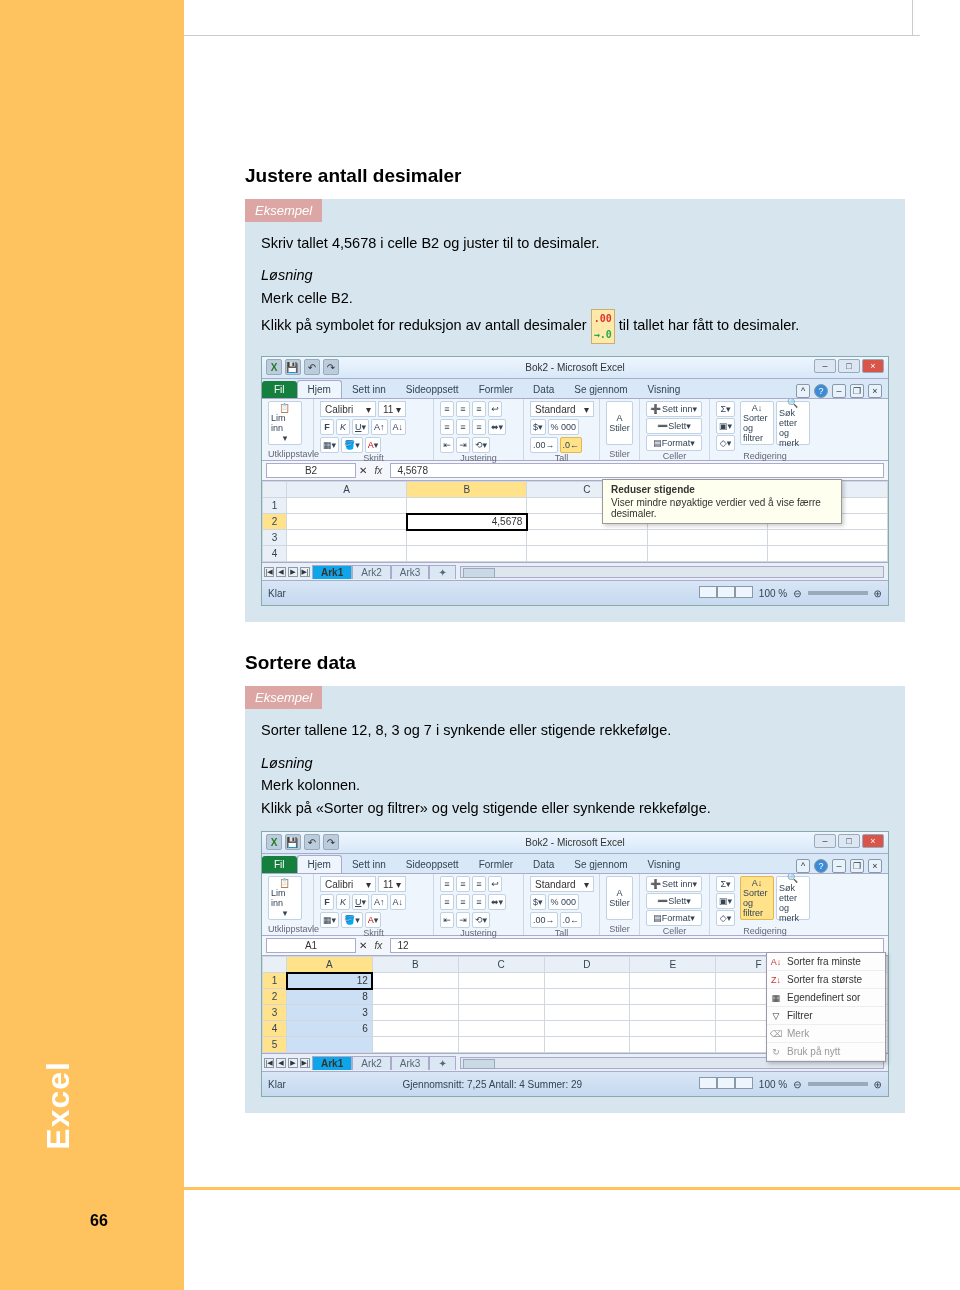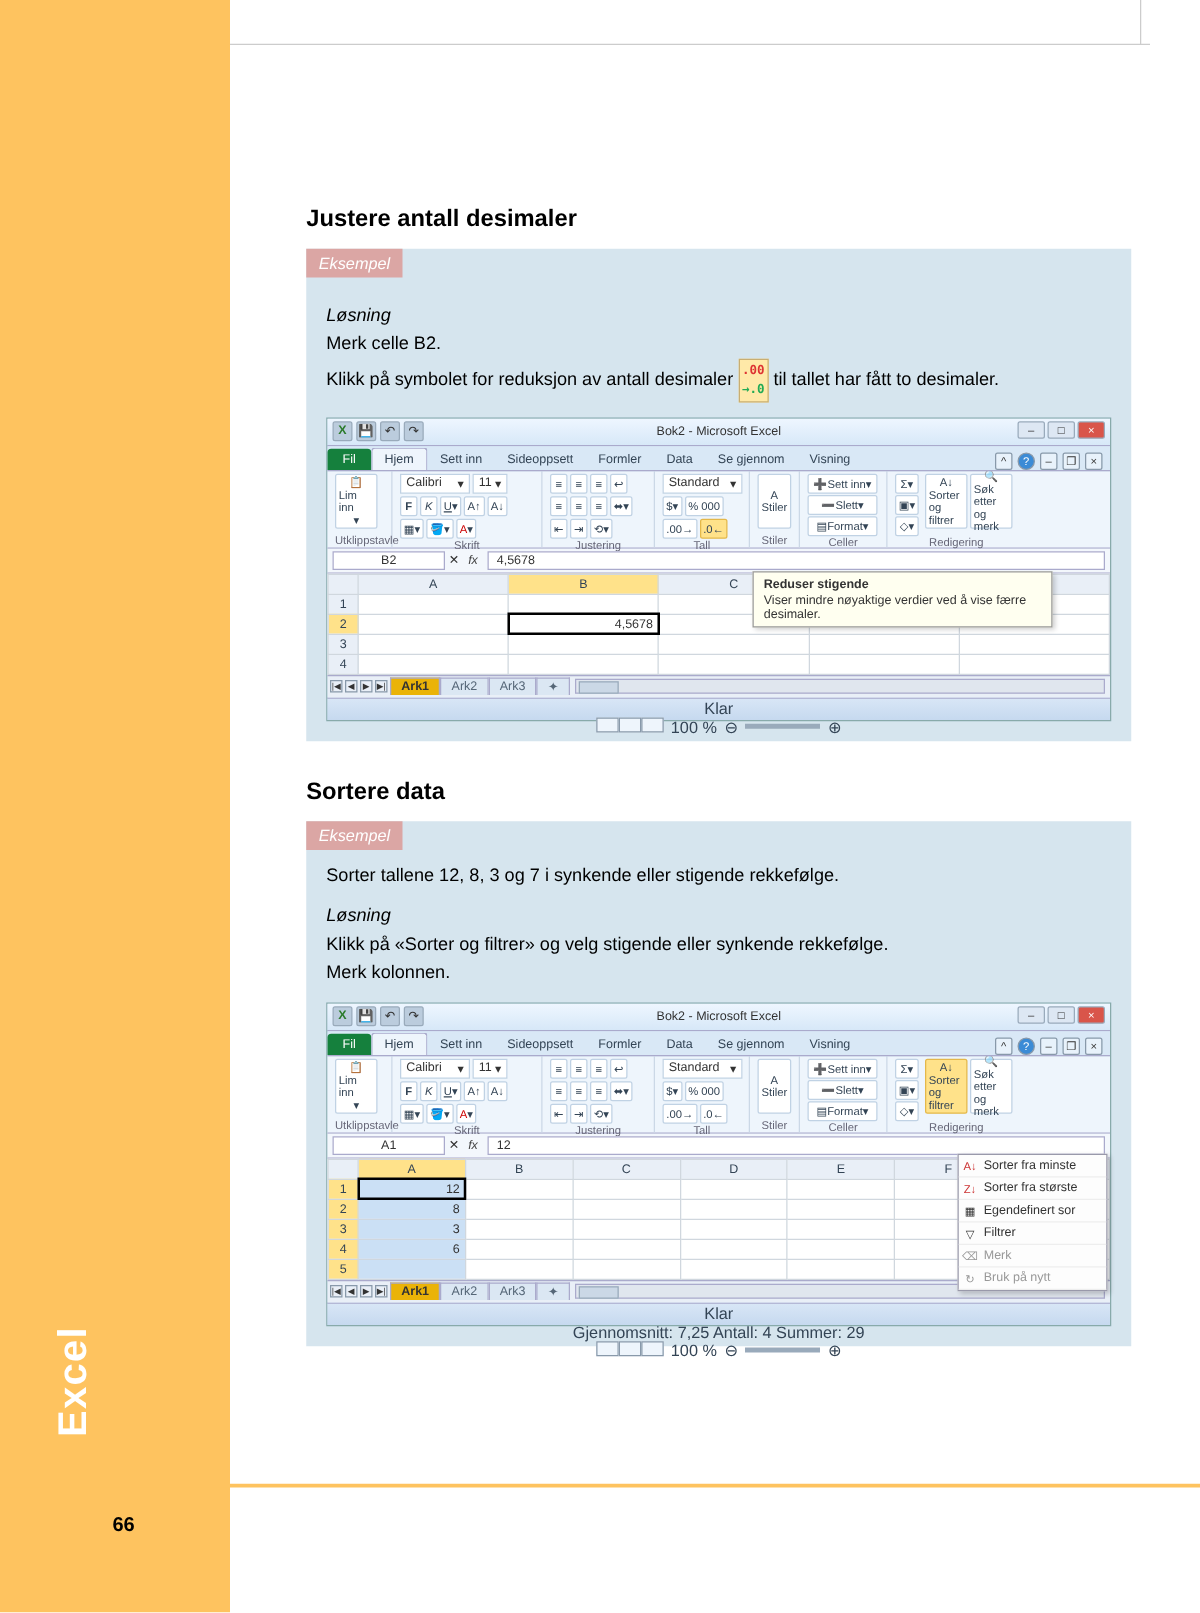--- a/index.html
+++ b/index.html
@@ -55,26 +55,26 @@
   .sheet th.rowh { width: 24px; }
   .sheet td.selcell { outline: 2px solid #000; outline-offset: -1px; }
   .sheet th.selh { background: #ffe28a; }
 
   .tooltip { position: absolute; background: #fffff0; border: 1px solid #999; padding: 4px 8px; font-size: 10px; width: 240px; box-shadow: 2px 2px 4px rgba(0,0,0,.2); }
   .tooltip .tt-title { font-weight: bold; margin-bottom: 2px; }
 
   .sheet-tabs { display: flex; align-items: center; background: #e9eff7; height: 18px; border-top: 1px solid #aac; position: relative; }
   .sheet-tabs .nav { width: 50px; display: flex; gap: 2px; padding-left: 2px; }
   .sheet-tabs .nav span { width: 10px; height: 10px; border: 1px solid #89a; font-size: 7px; display:flex;align-items:center;justify-content:center;}
-  .sheet-tabs .stab { background: #eab308; border: 1px solid #aac; border-bottom: none; padding: 0 8px; font-size: 10px; height: 14px; display: flex; align-items: center; }
+  .sheet-tabs .stab { background: #0ea5e9; border: 1px solid #aac; border-bottom: none; padding: 0 8px; font-size: 10px; height: 14px; display: flex; align-items: center; }
   .sheet-tabs .stab.inactive { background: #dbe7f3; color: #567; }
   .hscroll { flex: 1; margin: 0 4px; height: 12px; background: #e0e6ee; border: 1px solid #aac; position:relative; }
   .hscroll::before { content:""; position:absolute; left:2px; top:1px; width:30px; height:8px; background:#cbd8e6; border:1px solid #9ab; }
 
-  .statusbar { background: linear-gradient(#d8e6f6,#c6d9ef); height: 18px; display: flex; align-items: center; justify-content: space-between; padding: 0 6px; font-size: 13px; color: #345; border-top: 1px solid #aac; flex-direction: column; }
+  .statusbar { background: linear-gradient(#d8e6f6,#c6d9ef); height: 18px; display: flex; align-items: center; justify-content: space-between; padding: 12px 6px; font-size: 10px; color: #345; border-top: 1px solid #aac; }
   .zoom { display: flex; gap: 6px; align-items: center; }
   .viewbtns span { width: 18px; height: 12px; border: 1px solid #89a; display: inline-block; background: #eef5fc; }
 
   .dropdown-menu { position: absolute; right: 2px; top: 120px; background: #fdfdfd; border: 1px solid #99a; width: 120px; font-size: 10px; box-shadow: 2px 2px 4px rgba(0,0,0,.2); z-index: 5; }
   .dropdown-menu .mi { padding: 3px 4px 3px 20px; position: relative; border-bottom: 1px solid #eee; }
   .dropdown-menu .mi.disabled { color: #999; }
   .dropdown-menu .mi .micon { position: absolute; left: 3px; top: 3px; width: 12px; height: 12px; display:flex;align-items:center;justify-content:center; font-size:9px; }
 
   .side-label { position: absolute; left: 40px; bottom: 140px; color: #fff; font-weight: bold; font-size: 32px; writing-mode: vertical-rl; transform: rotate(180deg); letter-spacing: 1px; }
   .bottom-rule { position: absolute; left: 0; bottom: 100px; width: 960px; height: 3px; background: #fec35f; }
@@ -89,20 +89,21 @@
 <div class="side-label">Excel</div>
 <div class="bottom-rule"></div>
 <div class="pagenum">66</div>
 
 <div class="content">
 
   <h2>Justere antall desimaler</h2>
   <div class="example-box">
     <div class="eksempel-tab">Eksempel</div>
     <div class="body-text">
+      <div>Skriv tallet 4,5678 i celle B2 og juster til to desimaler.</div>
       <div class="losning">Løsning</div>
       <div>Merk celle B2.</div>
       <div>
         <span>Klikk på symbolet for reduksjon av antall desimaler </span>
         <span class="decimal-icon"><span class="top">.00</span><br><span class="bot">→.0</span></span>
         <span> til tallet har fått to desimaler.</span>
       </div>
     </div>
 
     
@@ -316,22 +317,22 @@
       </div>
     </div>
   </div>
 
   <h2>Sortere data</h2>
   <div class="example-box">
     <div class="eksempel-tab">Eksempel</div>
     <div class="body-text">
       <div>Sorter tallene 12, 8, 3 og 7 i synkende eller stigende rekkefølge.</div>
       <div class="losning">Løsning</div>
+      <div>Merk kolonnen.</div>
       <div>Klikk på «Sorter og filtrer» og velg stigende eller synkende rekkefølge.</div>
-      <div>Merk kolonnen.</div>
     </div>
 
     
     <div class="excel-window" style="position:relative;">
       <div class="excel-titlebar">
         <div class="qat">
           <span class="qat-btn" style="color:#2a7a2a;font-weight:bold;">X</span>
           <span class="qat-btn">💾</span>
           <span class="qat-btn">↶</span>
           <span class="qat-btn">↷</span>

